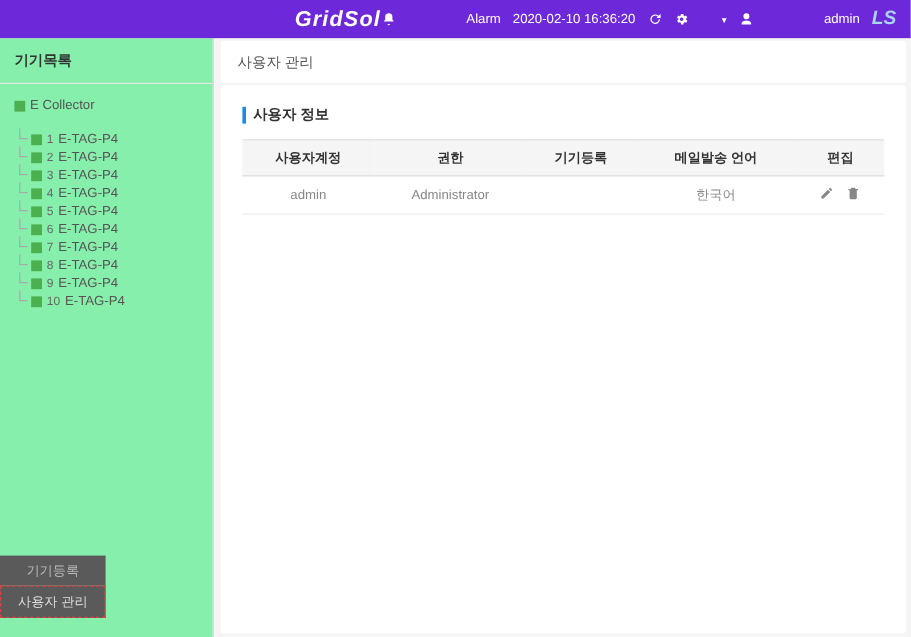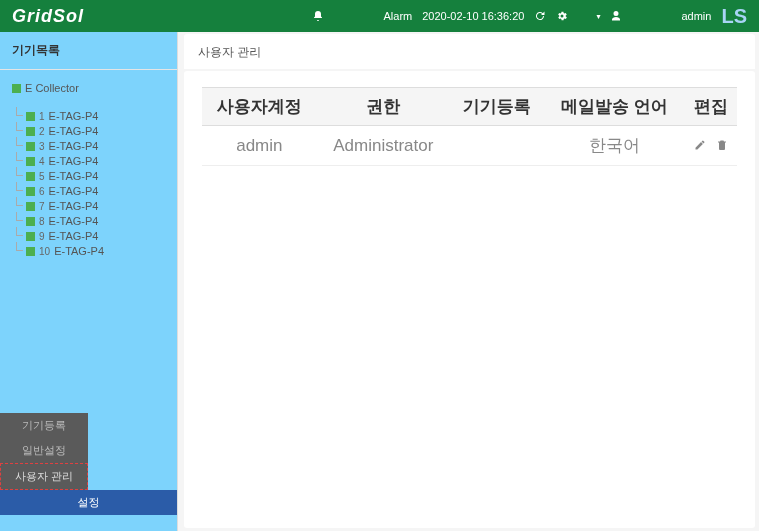--- a/index.html
+++ b/index.html
@@ -1,30 +1,30 @@
 <!DOCTYPE html>
 <html><head>
   <meta charset="utf-8">
   <style>
     * { margin: 0; padding: 0; box-sizing: border-box; font-family: Arial, sans-serif; }
     body { width: 759px; height: 531px; background: #f0f0f0; overflow: hidden; position: relative; }
     
     .header {
-      height: 32px; background: #15803d; color: white; display: flex;
-      align-items: center; justify-content: space-between; padding: 0 12px;
+      height: 32px; background: #6d28d9; color: white; display: flex;
+      align-items: center; justify-content: flex-end; padding: 0 12px;
     }
     .logo { font-weight: bold; font-style: italic; font-size: 18px; letter-spacing: 1px; }
     .header-right { display: flex; align-items: center; gap: 10px; font-size: 11px; }
     .header-icon { display: inline-flex; align-items: center; cursor: pointer; gap: 28px; }
-    .ls-logo { font-weight: bold; font-size: 20px; color: #a8d4f5; }
+    .ls-logo { font-weight: bold; font-style: italic; font-size: 16px; color: #a8d4f5; }
     
     .main-layout { display: flex; height: calc(531px - 32px); }
     
     .sidebar {
-      width: 178px; background: #7dd3fc; border-right: 1px solid #ddd;
+      width: 178px; background: #86efac; border-right: 1px solid #ddd;
       display: flex; flex-direction: column; position: relative;
     }
     .sidebar-title { padding: 10px 12px; font-size: 12px; font-weight: bold; color: #333; border-bottom: 1px solid #e5e5e5; }
     
     .tree { padding: 12px 8px 8px 12px; font-size: 11px; color: #555; flex: 1; overflow-y: auto; }
     .tree-root { display: flex; align-items: center; gap: 4px; margin-bottom: 16px; }
     .status-box { width: 9px; height: 9px; background: #4caf50; display: inline-block; }
     .tree-child { display: flex; align-items: center; gap: 4px; margin-bottom: 3px; padding-left: 14px; position: relative; }
     .tree-child::before {
       content: ''; position: absolute; left: 4px; top: -3px; bottom: 50%;
@@ -43,21 +43,21 @@
     .nav-item.highlighted { background: #5a5a5a; color: #ddd; border: 1px dashed #e04040; }
     
     .content { flex: 1; background: #f5f5f5; padding: 2px 4px 4px 6px; }
     .content-title { padding: 10px 14px 8px; font-size: 12px; color: #555; background: white; border-radius: 3px 3px 0 0; margin-bottom: 2px; }
     .content-body { background: white; padding: 16px 18px; height: calc(100% - 36px); border-radius: 3px; }
     
     .section-head { display: flex; align-items: center; gap: 6px; margin-bottom: 12px; }
     .section-bar { width: 3px; height: 14px; background: #2088e0; }
     .section-title { font-size: 12px; font-weight: bold; color: #333; }
     
-    table { width: 100%; border-collapse: collapse; font-size: 17px; }
+    table { width: 100%; border-collapse: collapse; font-size: 11px; }
     thead th { background: #f5f5f5; padding: 7px 4px; color: #333; font-weight: bold; text-align: center; border-top: 1px solid #ddd; border-bottom: 1px solid #ddd; }
     tbody td { padding: 8px 4px; text-align: center; color: #888; border-bottom: 1px solid #eee; }
     .action-icons { display: inline-flex; gap: 10px; color: #888; }
     
     .add-btn-wrap { text-align: center; margin-top: 20px; }
     .add-btn { background: #2088e0; color: white; border: none; padding: 7px 16px; font-size: 11px; cursor: pointer; }
     
     svg { width: 12px; height: 12px; fill: currentColor; }
   </style>
 </head>
@@ -151,31 +151,33 @@
           <div class="tree-child">
             <span class="status-box"></span>
             <span class="tree-num">10</span>
             <span>E-TAG-P4</span>
           </div>
         </div>
     </div>
 
     <div class="bottom-nav">
       <div class="nav-item stack">기기등록</div>
-      <div class="nav-item stack">일반설정</div>
       <div class="nav-item stack highlighted">사용자 관리</div>
       <div class="nav-row">
-        <div class="nav-item active">설정</div>
       </div>
     </div>
   </div>
 
   <div class="content">
     <div class="content-title">사용자 관리</div>
     <div class="content-body">
+      <div class="section-head">
+        <div class="section-bar"></div>
+        <div class="section-title">사용자 정보</div>
+      </div>
 
       <table>
         <thead>
           <tr>
             <th>사용자계정</th>
             <th>권한</th>
             <th>기기등록</th>
             <th>메일발송 언어</th>
             <th>편집</th>
           </tr>

